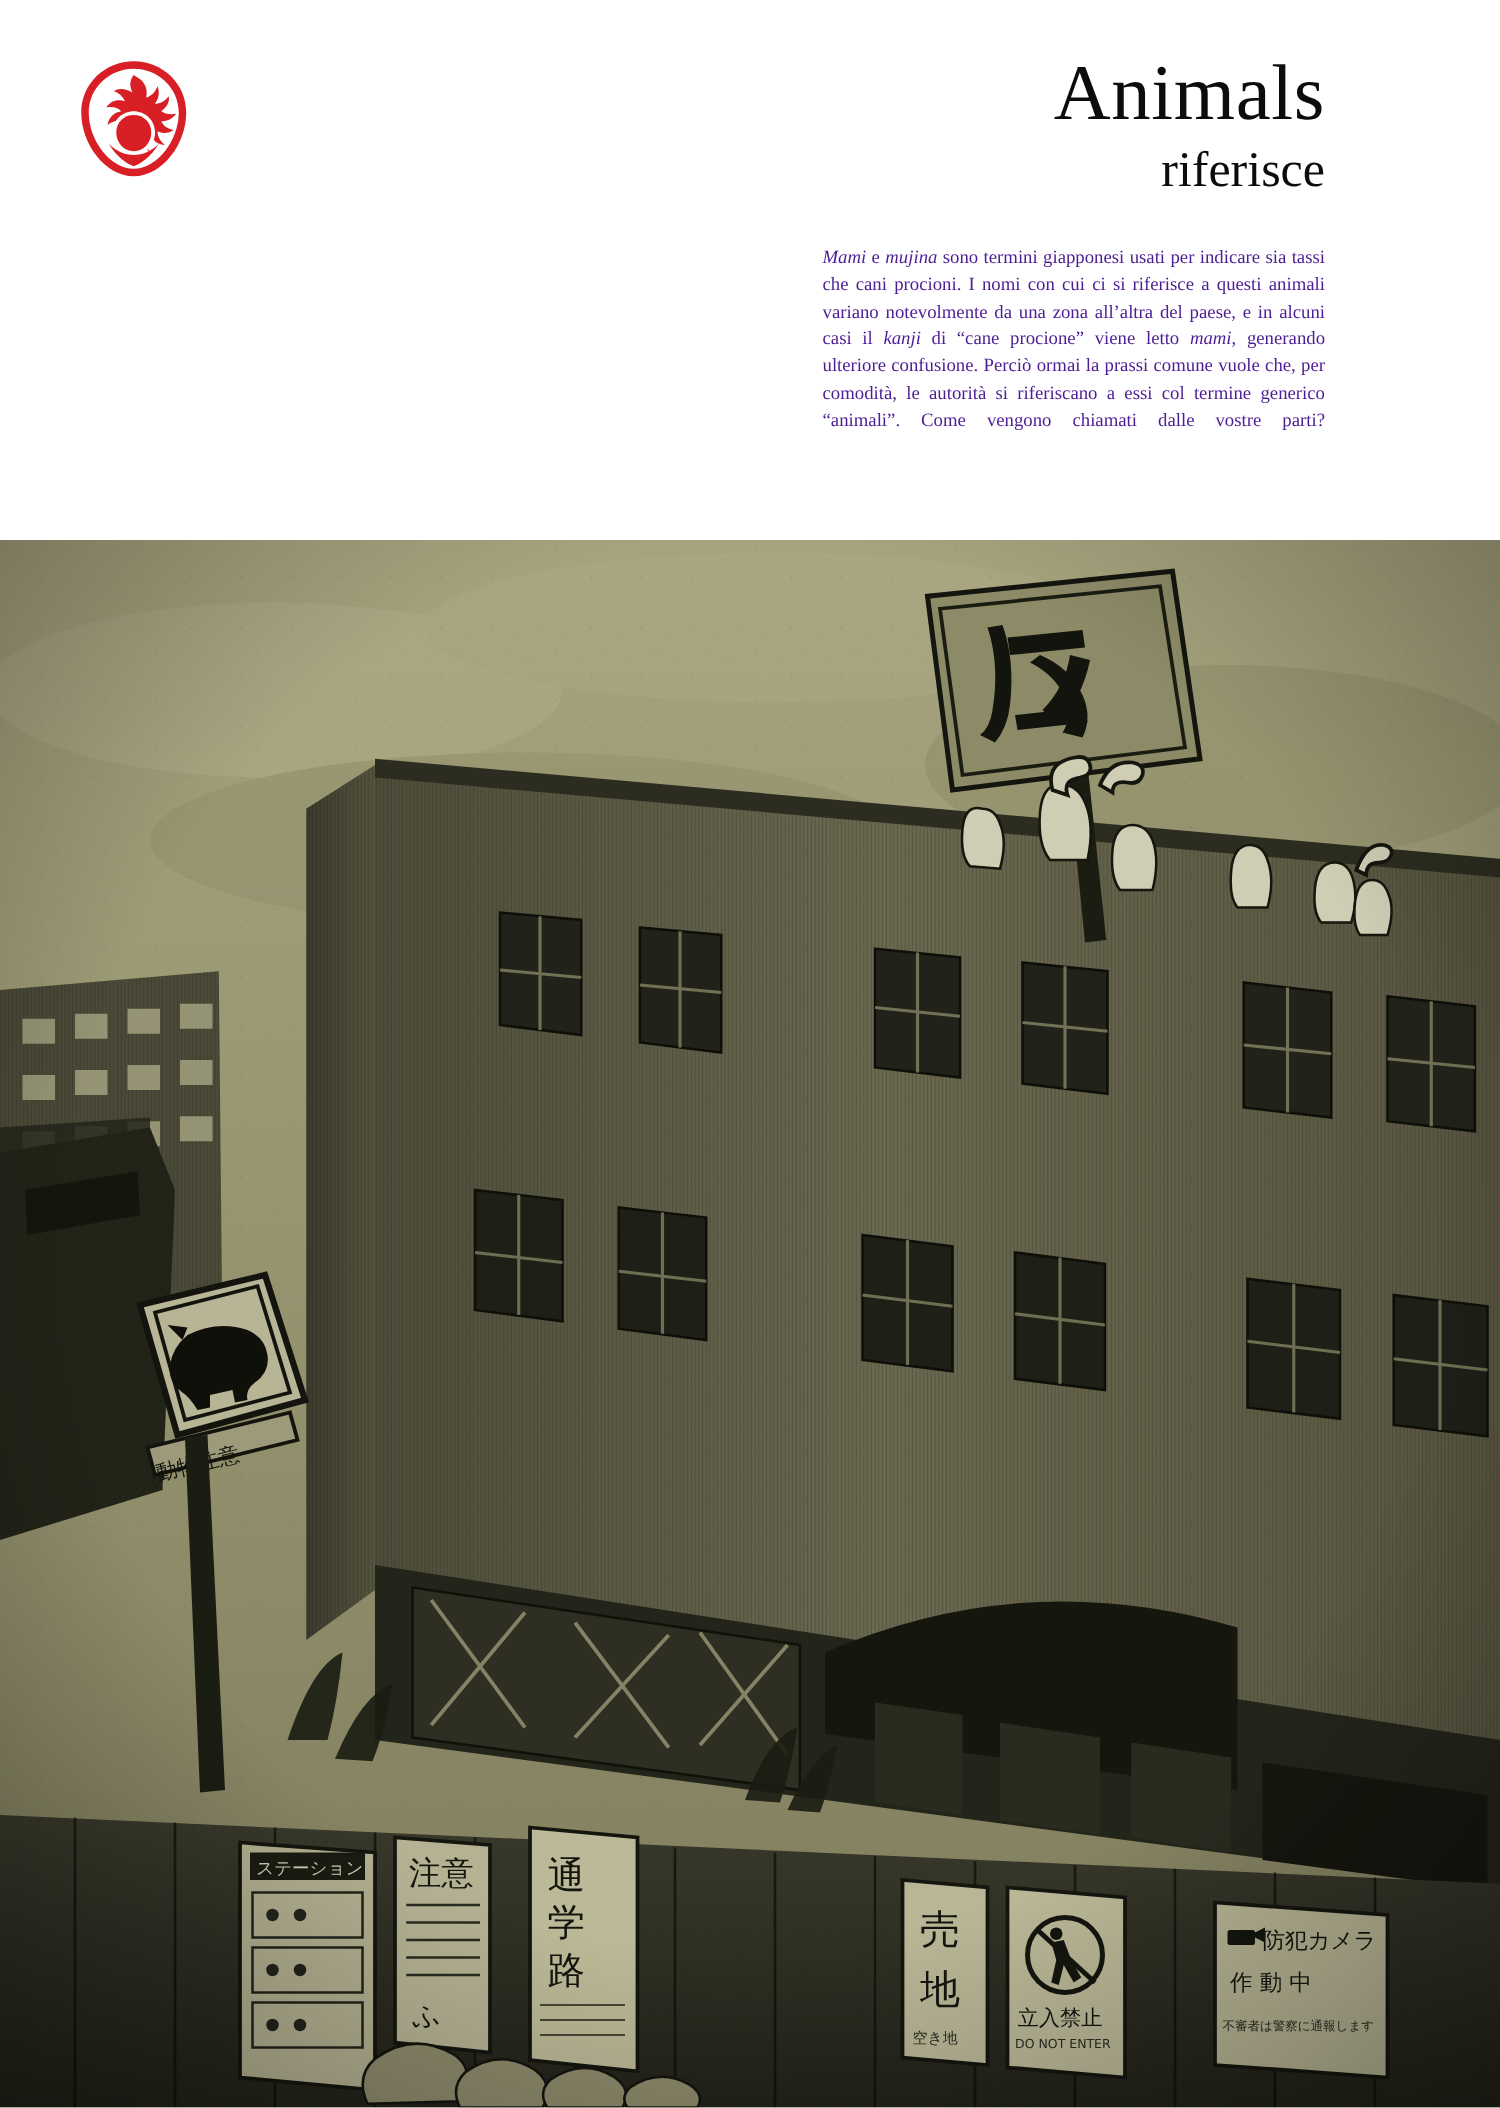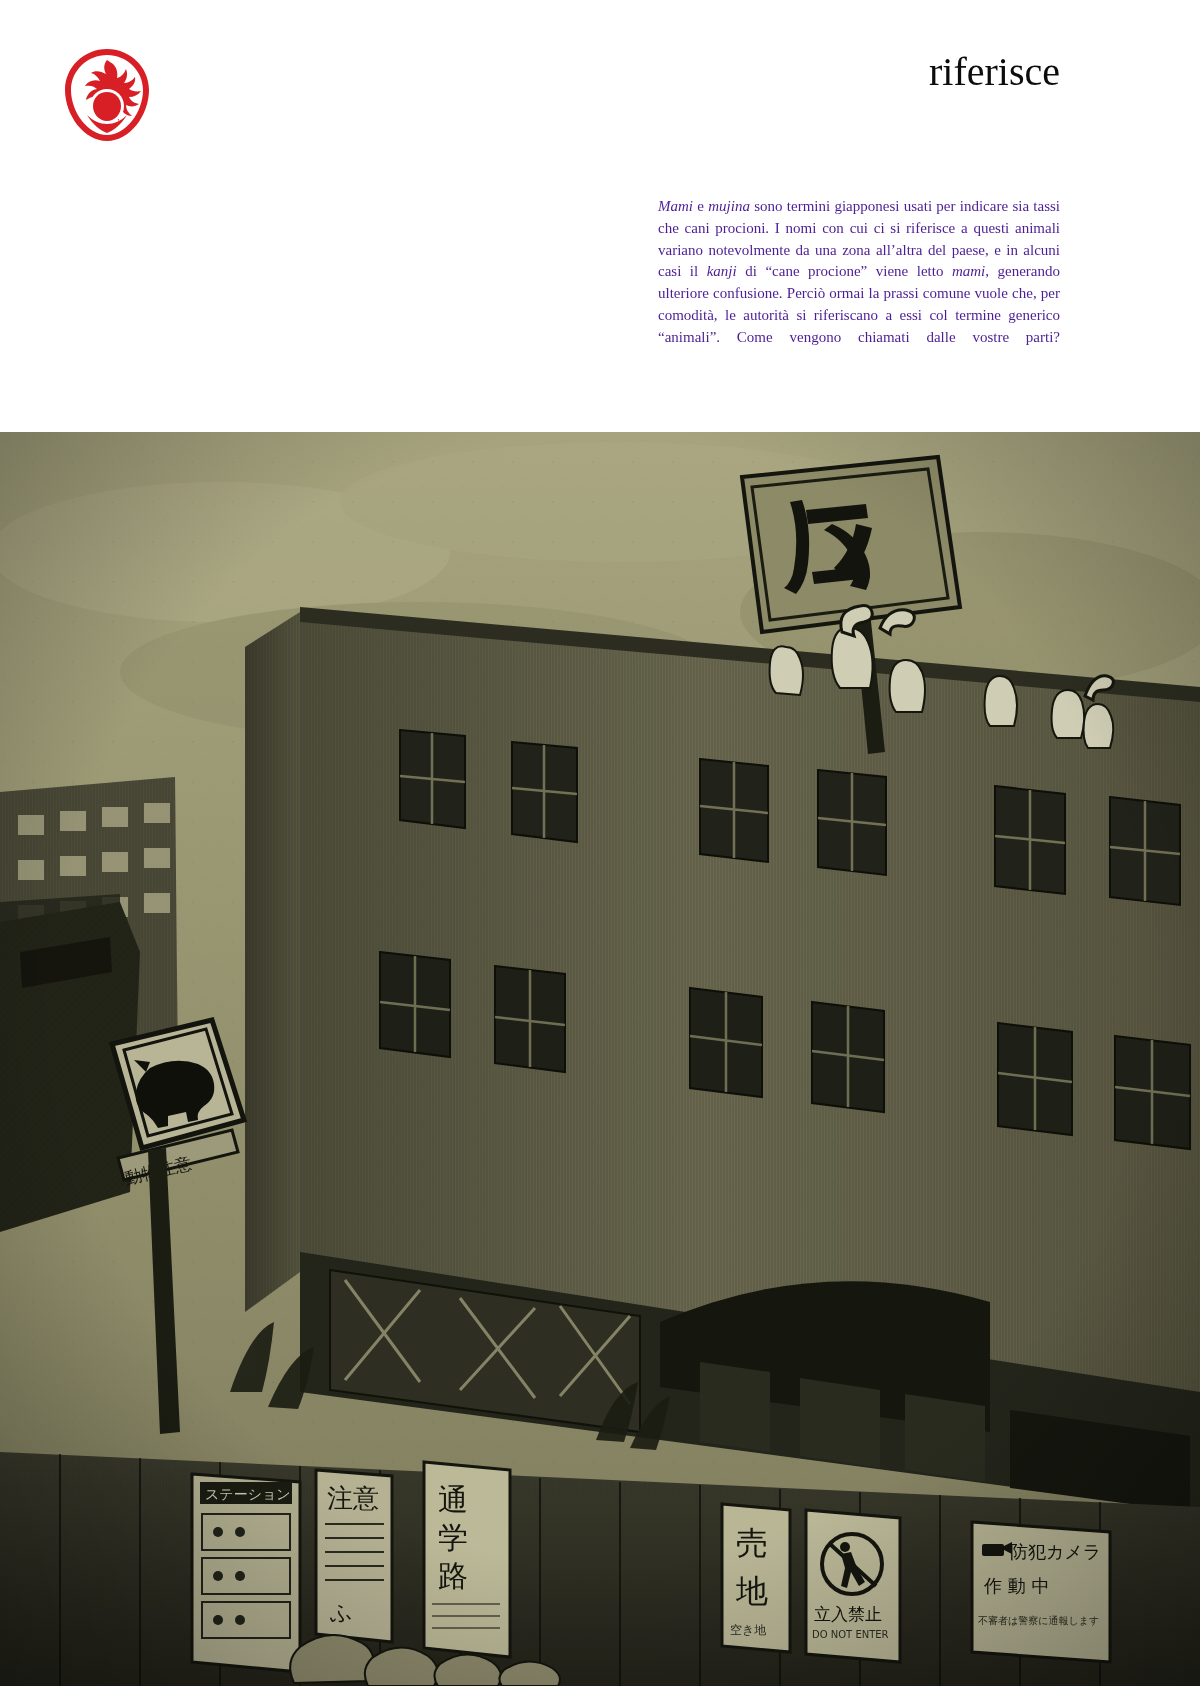--- a/index.html
+++ b/index.html
@@ -108,20 +108,21 @@
                  c3 -4 4 -9 2 -14 c-2 5 -5 8 -9 9
                  c1 -5 0 -10 -4 -14 Z"></path>
         <path d="M50 44 c-9 0 -17 7 -17 17 c0 10 8 18 17 18 c9 0 17 -8 17 -18 c0 -10 -8 -17 -17 -17 Z" fill="#ffffff"></path>
         <path d="M50 47 c-8 0 -14 6 -14 14 c0 8 6 15 14 15 c8 0 14 -7 14 -15 c0 -8 -6 -14 -14 -14 Z"></path>
         <path d="M30 70 c6 10 14 16 20 18 c6 -2 14 -8 20 -18 c-6 6 -13 9 -20 9 c-7 0 -14 -3 -20 -9 Z"></path>
       </g>
     </svg>
   </div>
 
   <div class="title-block">
+    <h1 class="book-title">Animals</h1>
     <div class="book-author">riferisce</div>
   </div>
 
   <div class="blurb"><i>Mami</i><span> e </span><i>mujina</i><span> sono termini giapponesi usati per indicare sia tassi che cani procioni. I nomi con cui ci si riferisce a questi animali variano notevolmente da una zona all’altra del paese, e in alcuni casi il </span><i>kanji</i><span> di “cane procione” viene letto </span><i>mami</i><span>, generando ulteriore confusione. Perciò ormai la prassi comune vuole che, per comodità, le autorità si riferiscano a essi col termine generico “animali”. Come vengono chiamati dalle vostre parti?</span></div>
 </div>
 
 <div class="illustration">
   <svg width="1200" height="1254" viewBox="0 0 1200 1254" preserveAspectRatio="xMidYMid slice">
     <defs>
       <linearGradient id="skyGrad" x1="0" y1="0" x2="0" y2="1">

